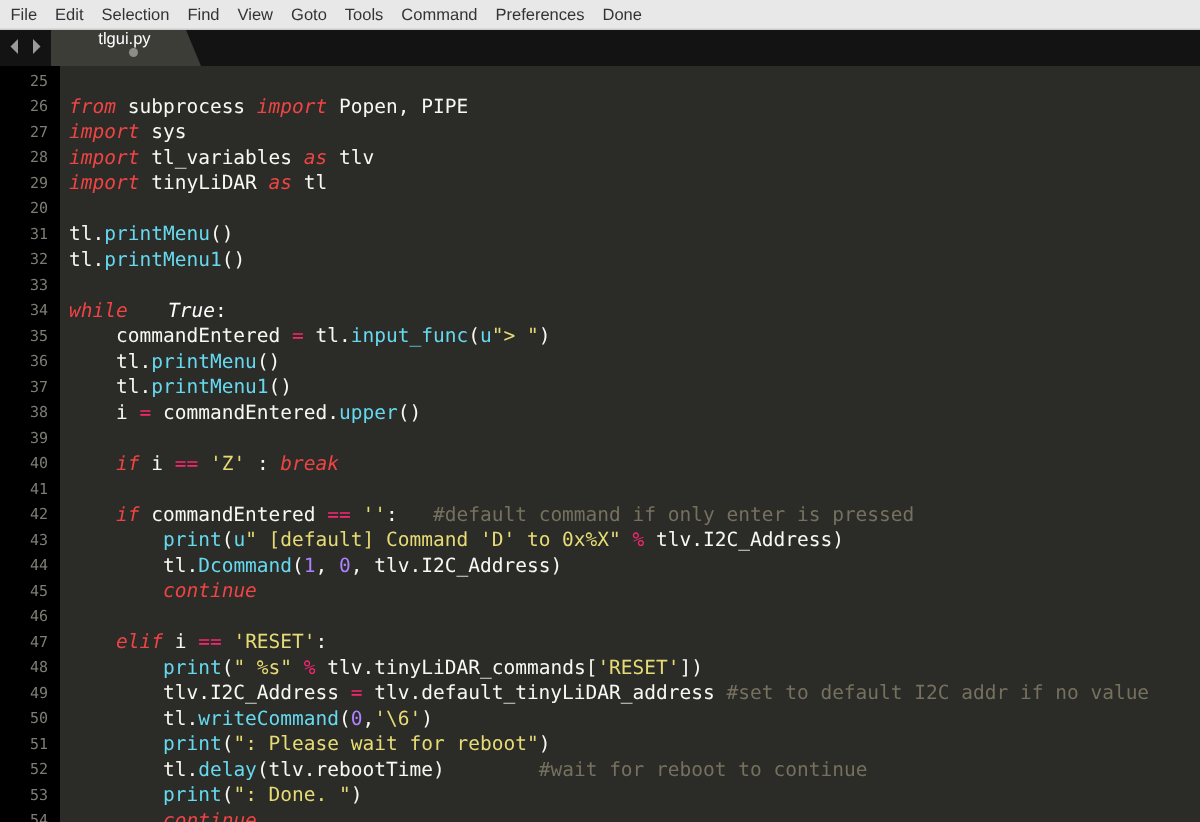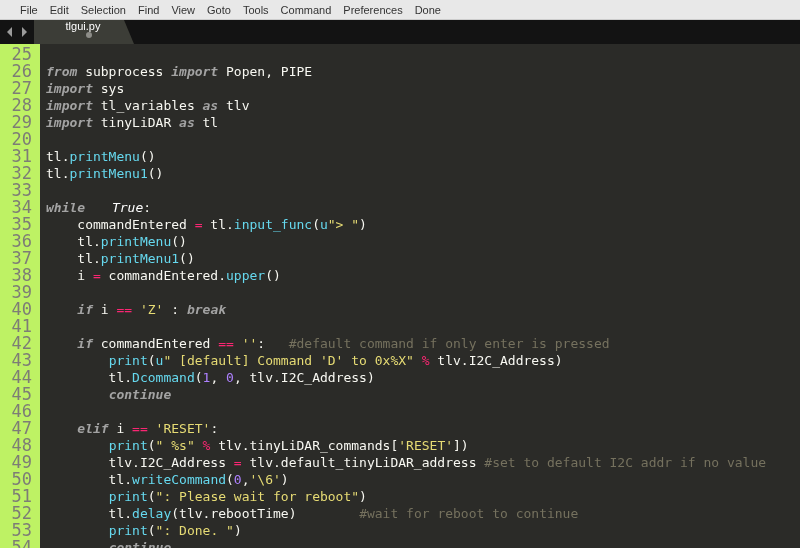--- a/index.html
+++ b/index.html
@@ -7,21 +7,21 @@
   
   
   .menubar {
     height: 20px;
     background: #e8e8e8;
     display: flex;
     align-items: center;
     font-size: 11px;
     color: #333;
     border-bottom: 1px solid #ccc;
-    padding-left: 14px;
+    padding-left: 1px;
   }
   .menubar .mitem { padding: 0 6px; cursor: default; }
   
   
   .tabrow {
     height: 24px;
     background: #131313;
     display: flex;
     align-items: stretch;
   }
@@ -59,41 +59,41 @@
   .editor {
     display: flex;
     height: calc(548px - 20px - 24px);
     background: #2b2b28;
     font-family: Consolas, "Menlo", "DejaVu Sans Mono", monospace;
     font-size: 13px;
     line-height: 17px;
   }
   .gutter {
     width: 40px;
-    background: #bef264;
+    background: #000000;
     color: #7d7d76;
     text-align: right;
     padding-right: 8px;
     padding-top: 2px;
-    font-size: 17px;
+    font-size: 10px;
     user-select: none;
   }
   .gutter div { height: 17px; }
   .code {
     flex: 1;
     padding-top: 2px;
     padding-left: 6px;
     white-space: pre;
     color: #f8f8f2;
     overflow: hidden;
   }
   .code div { height: 17px; }
   
   
-  .kw   { color: #a3a3a3; font-style: italic; font-weight: bold; }  
+  .kw   { color: #ef4444; font-style: italic; }  
   .fn   { color: #66d9ef; }  
   .var  { color: #f8f8f2; }
   .op   { color: #f92672; }
   .str  { color: #e6db74; }
   .num  { color: #ae81ff; }
   .cmt  { color: #75715e; }
   .pun  { color: #f8f8f2; }
   .const{ color: #ffffff; font-style: italic; margin-left: 19px; } 
 </style>
 </head>

